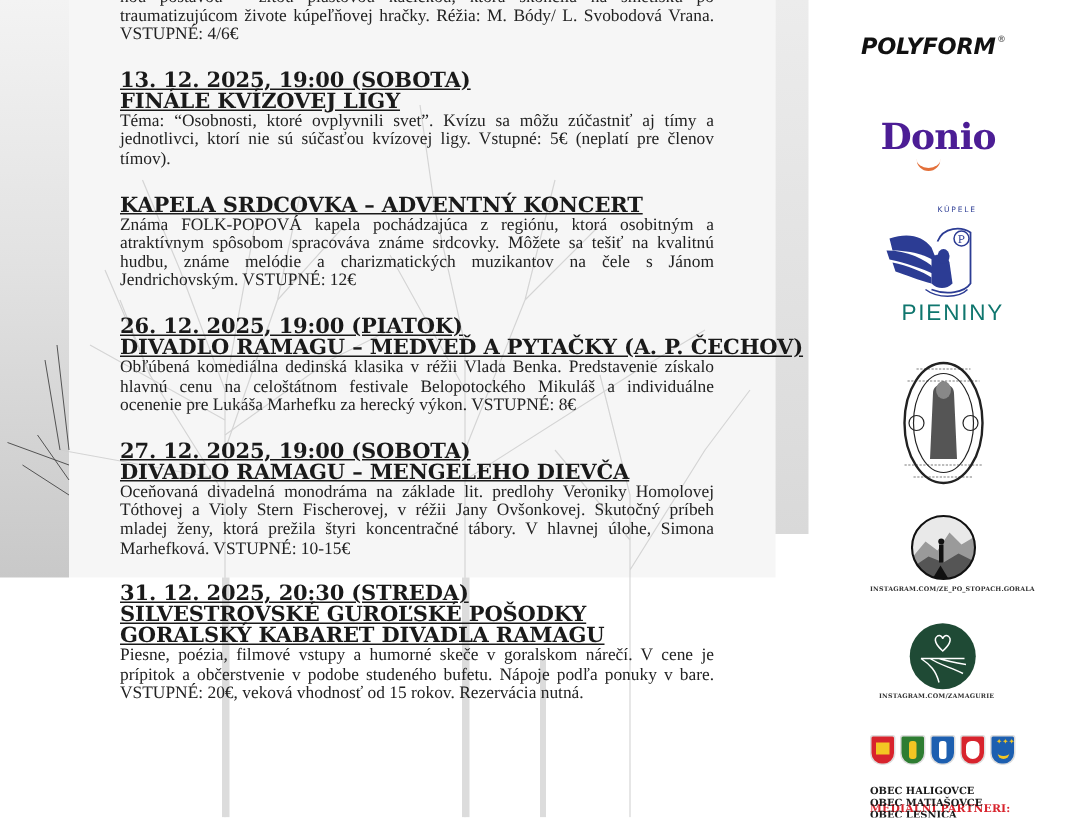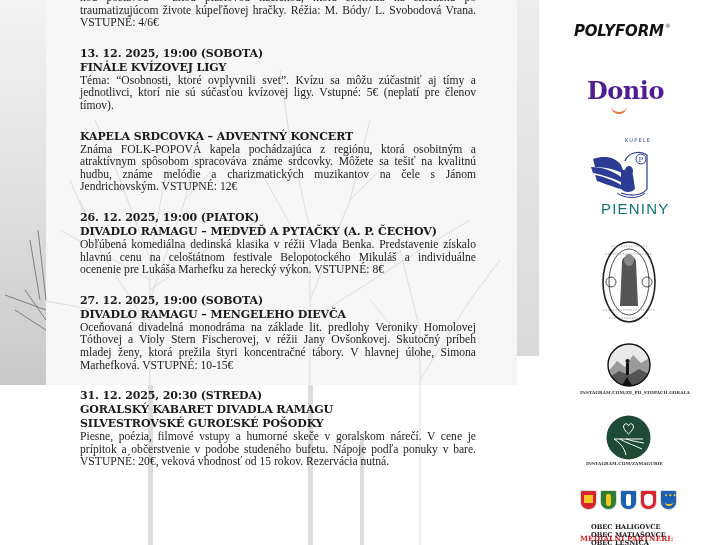--- a/index.html
+++ b/index.html
@@ -28,22 +28,22 @@
   }
   .trees { position: absolute; left: 0; top: 0; width: 540px; height: 545px; pointer-events: none; }
 
   
   .events {
     position: absolute; left: 80px; top: -8px; width: 396px;
   }
   .event { margin-bottom: 17px; }
   .event .date, .event .title {
     font-family: "DejaVu Serif", serif; font-weight: bold;
-    font-size: 11px; line-height: 14px; color: #1a1a1a;
-    letter-spacing: -0.1px; white-space: nowrap;
+    font-size: 14px; line-height: 14px; color: #1a1a1a;
+    letter-spacing: -0.1px; white-space: nowrap; text-decoration: underline;
   }
   .event .desc {
     font-family: "Liberation Serif", serif;
     font-size: 11.6px; line-height: 12.6px; color: #222;
     text-align: justify;
   }
   .event.first .desc { margin-top: 0; }
 
   
   .sidebar { position: absolute; left: 540px; top: 0; width: 180px; height: 545px; }
@@ -78,21 +78,21 @@
   }
   .ig-circle2 { left: 66px; top: 415px; width: 45px; height: 45px; }
   .coats { left: 40px; top: 490px; display: flex; gap: 3px; }
   .coat { width: 17px; height: 20px; border-radius: 2px 2px 8px 8px; position: relative; border: 1px solid #ddd; box-sizing: border-box; }
   .partners-head {
     position: absolute; left: 40px; top: 534px; font-family: "DejaVu Serif", serif; font-weight: bold;
     font-size: 7.2px; color: #d8242d; letter-spacing: 0.1px; white-space: nowrap;
   }
   .partner-item {
     position: absolute; left: 40px; font-family: "DejaVu Serif", serif; font-weight: bold;
-    font-size: 6.6px; color: #1a1a1a; white-space: nowrap; margin-left: 11px;
+    font-size: 6.6px; color: #1a1a1a; white-space: nowrap;
   }
 </style>
 </head>
 <body>
 
 <div class="bg-left-strip"></div>
 <div class="bg-panel"></div>
 <div class="bg-right-strip"></div>
 <div class="bg-snow"></div>
 
@@ -131,22 +131,22 @@
     <div class="title">DIVADLO RAMAGU – MEDVEĎ A PYTAČKY (A. P. ČECHOV)</div>
     <div class="desc">Obľúbená komediálna dedinská klasika v réžii Vlada Benka. Predstavenie získalo hlavnú cenu na celoštátnom festivale Belopotockého Mikuláš a individuálne ocenenie pre Lukáša Marhefku za herecký výkon. VSTUPNÉ: 8€</div>
   </div>
   <div class="event">
     <div class="date">27. 12. 2025, 19:00 (SOBOTA)</div>
     <div class="title">DIVADLO RAMAGU – MENGELEHO DIEVČA</div>
     <div class="desc">Oceňovaná divadelná monodráma na základe lit. predlohy Veroniky Homolovej Tóthovej a Violy Stern Fischerovej, v réžii Jany Ovšonkovej. Skutočný príbeh mladej ženy, ktorá prežila štyri koncentračné tábory. V hlavnej úlohe, Simona Marhefková. VSTUPNÉ: 10-15€</div>
   </div>
   <div class="event">
     <div class="date">31. 12. 2025, 20:30 (STREDA)</div>
+    <div class="title">SILVESTROVSKÉ GUROĽSKÉ POŠODKY</div>
     <div class="title">GORALSKÝ KABARET DIVADLA RAMAGU</div>
-    <div class="title">SILVESTROVSKÉ GUROĽSKÉ POŠODKY</div>
     <div class="desc">Piesne, poézia, filmové vstupy a humorné skeče v goralskom nárečí. V cene je prípitok a občerstvenie v podobe studeného bufetu. Nápoje podľa ponuky v bare. VSTUPNÉ: 20€, veková vhodnosť od 15 rokov. Rezervácia nutná.</div>
   </div>
 </div>
 
 <div class="sidebar">
   <div class="logo polyform">
     <span>POLYFORM</span><sup>®</sup>
   </div>
 
   <div class="logo donio">Donio</div>

